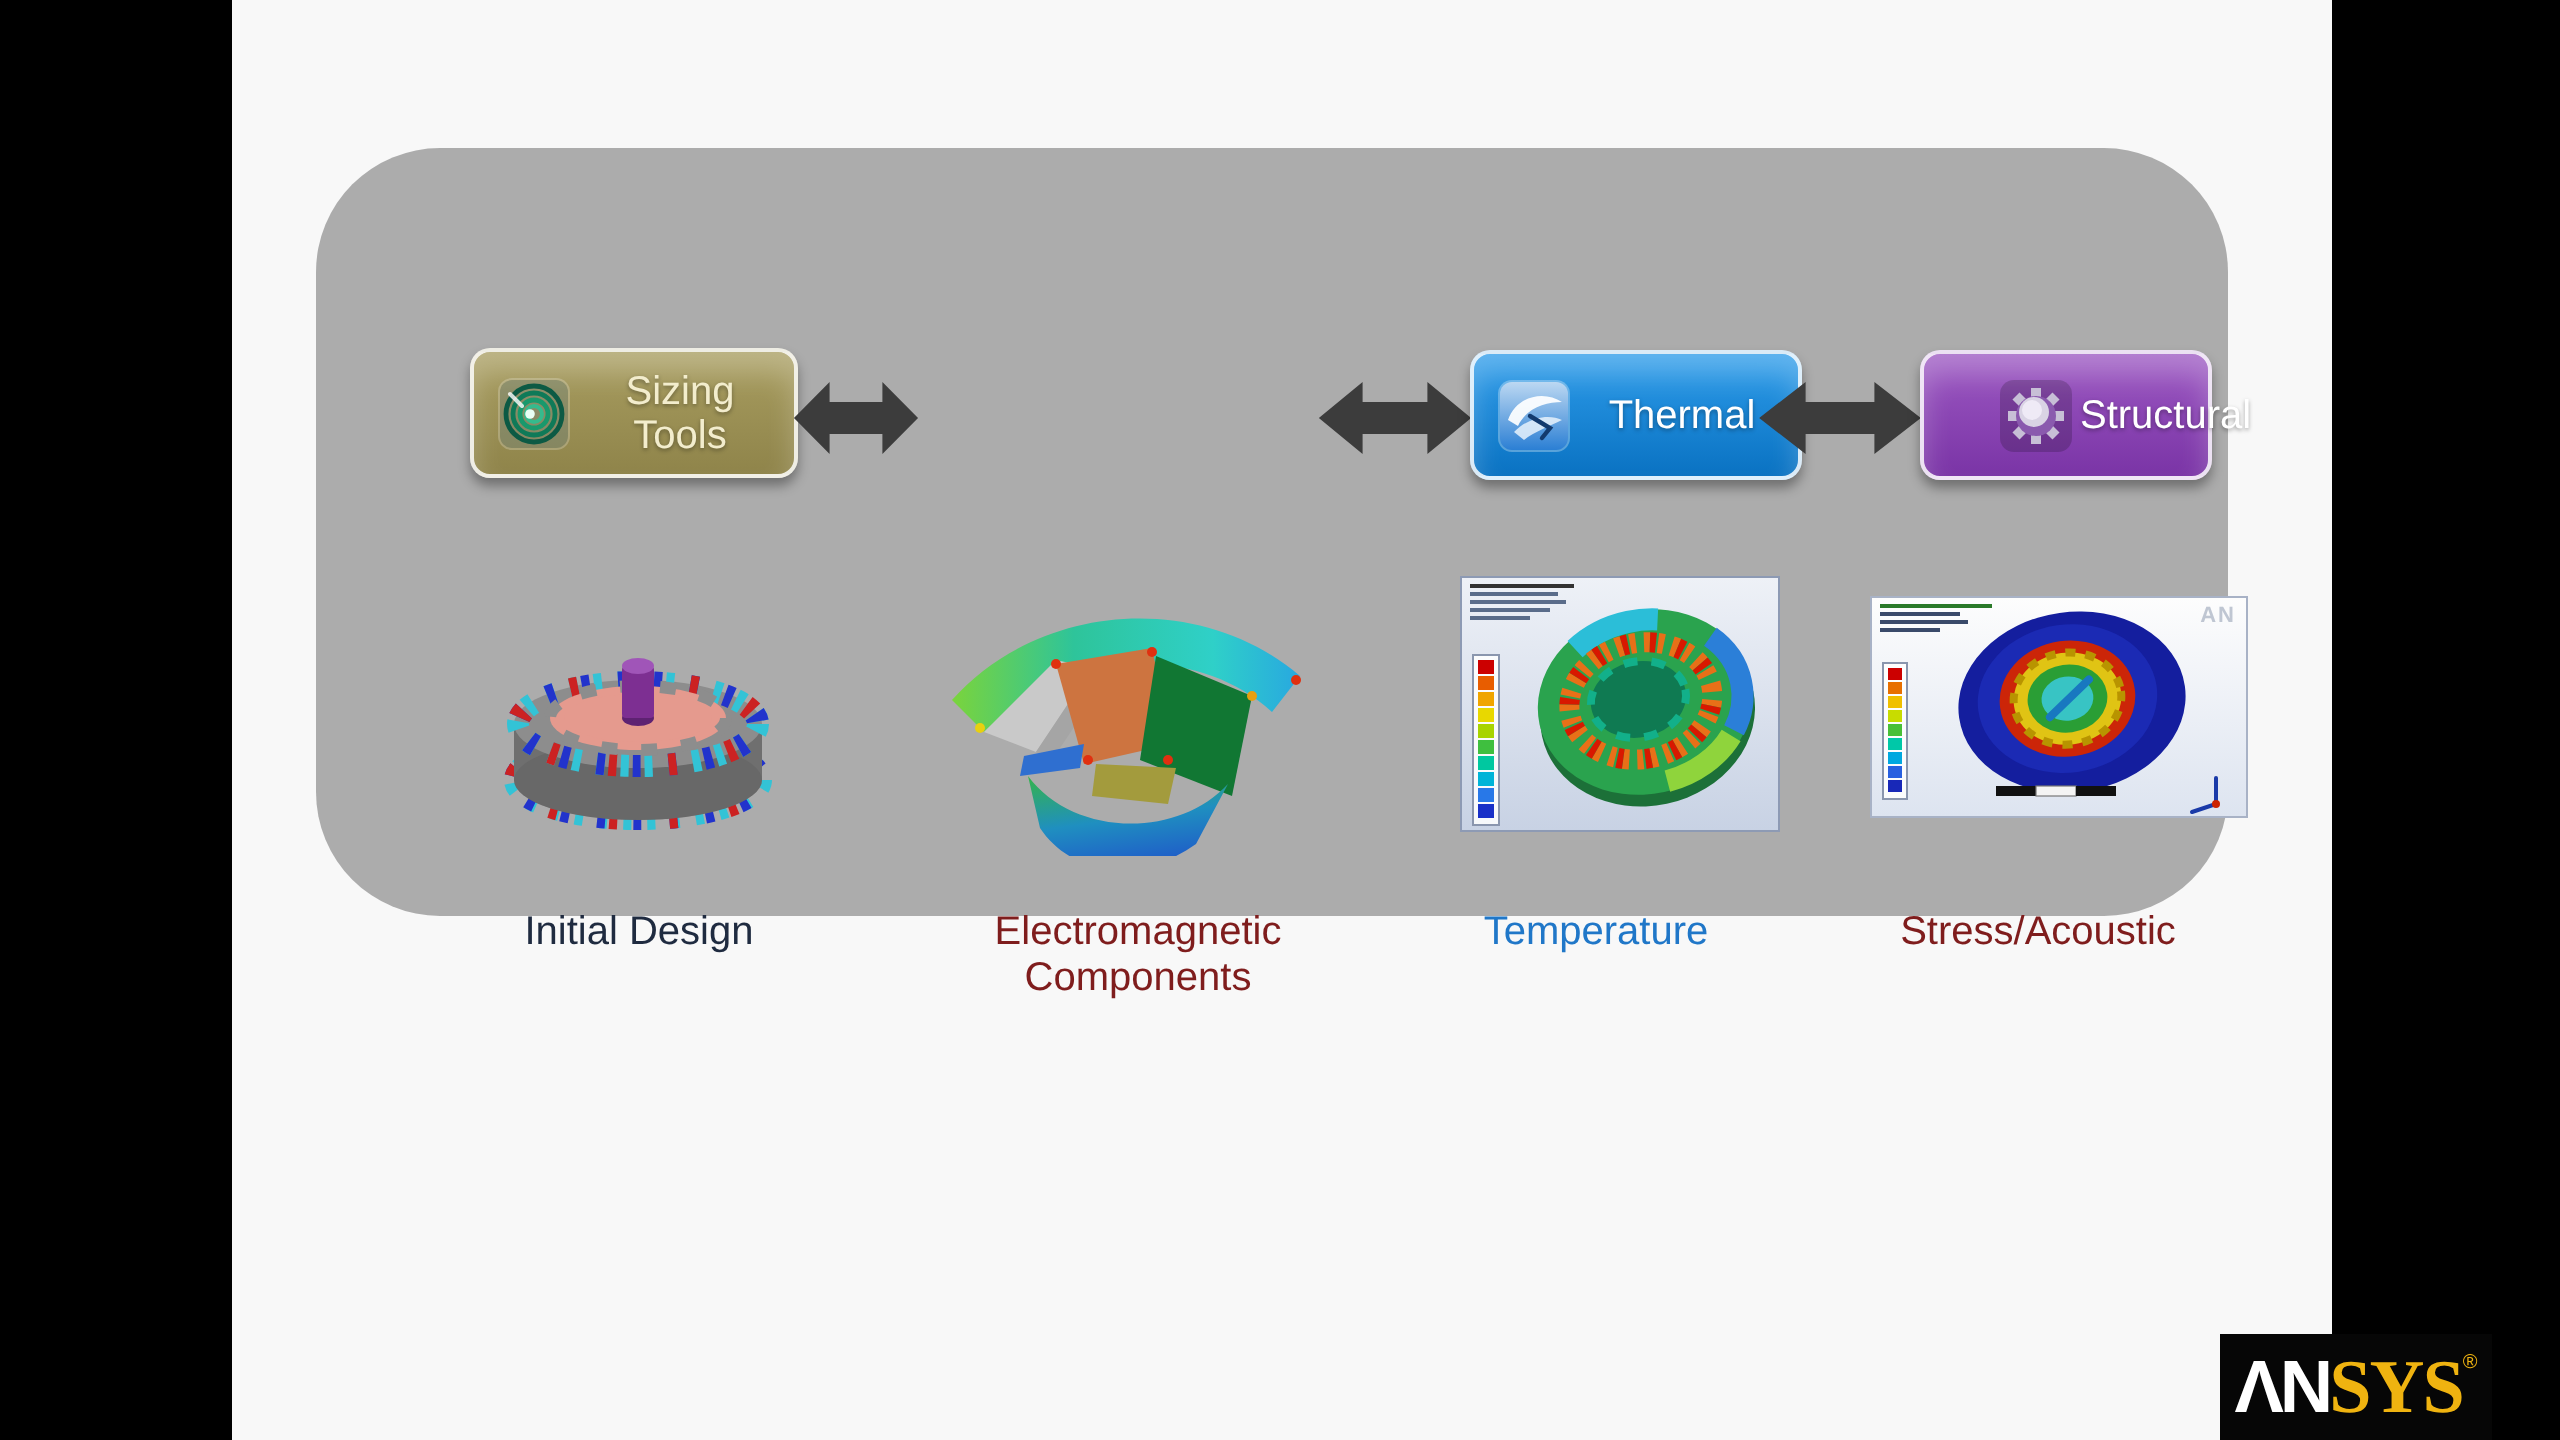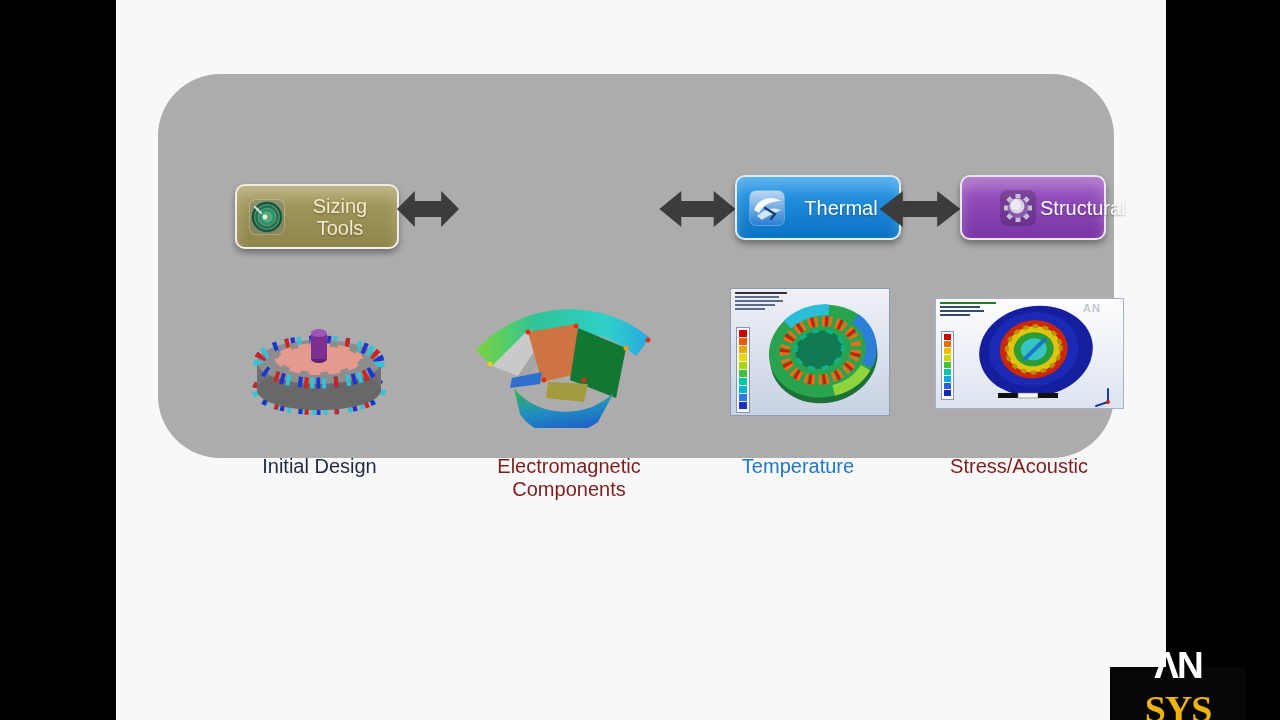--- a/index.html
+++ b/index.html
@@ -16,21 +16,21 @@
 
   .flow-panel { position:absolute; left:42px; top:74px; width:956px; height:384px;
                 background:#acacac; border-radius:62px; }
 
   .flow-box { position:absolute; height:65px; border-radius:10px;
               border:2px solid rgba(255,255,255,0.85);
               box-shadow:0 4px 6px rgba(0,0,0,0.35), inset 0 10px 14px rgba(255,255,255,0.25);
               display:flex; align-items:center; padding:0 6px 0 8px; }
   .flow-box .label { flex:1; text-align:center; color:#fff; font-size:19px;
                      text-shadow:0 1px 2px rgba(0,0,0,0.35); line-height:1.1; }
-  .box-sizing      { left:77px;  top:100px; width:164px; background:linear-gradient(#a89d60,#8f844a);margin-top:10px; }
+  .box-sizing      { left:77px;  top:100px; width:164px; background:linear-gradient(#a89d60,#8f844a); }
   .box-sizing .label { color:#f3edcd; font-size:20px; }
   .box-em          { left:300px; top:101px; width:203px; background:linear-gradient(#1fb285,#0e8f66); }
   .box-em .label   { font-size:18px; }
   .box-thermal     { left:577px; top:101px; width:166px; background:linear-gradient(#2d9cea,#0a72c2); }
   .box-thermal .label { font-size:20px; }
   .box-struct      { left:802px; top:101px; width:146px; background:linear-gradient(#9c58c2,#7a34a6);padding-left:34px; }
   .box-struct .label { font-size:20px; }
 
   .box-icon { width:44px; height:44px; flex:0 0 44px; }
 
@@ -49,35 +49,35 @@
                  background:linear-gradient(#fdfdfd,#dde4f0); border:1px solid #a8b2c6;
                  position:absolute; overflow:hidden; }
 
   .mini-lines { position:absolute; left:4px; top:3px; }
   .mini-lines div { height:2px; background:#5a6c8a; margin-bottom:2px; }
   .legend { position:absolute; left:5px; top:38px; background:rgba(255,255,255,0.85);
             border:1px solid #8a96ae; padding:2px; }
   .legend div { width:8px; height:7px; margin-bottom:1px; }
   .legend.small div { width:7px; height:6px; }
 
-  .ansys-watermark { position:absolute; right:22px; top:3px; color:#bfc6d2;
+  .ansys-watermark { position:absolute; right:5px; top:3px; color:#bfc6d2;
                      font-weight:bold; font-size:11px; letter-spacing:1px;margin-left:12px; }
 
   .caption { position:absolute; top:381px; font-size:20px; text-align:center; }
   .cap-initial { left:89px;  width:145px; color:#1f2b40; }
   .cap-em      { left:281px; width:260px; color:#7f1d1d; }
   .cap-temp    { left:560px; width:160px; color:#2077c8; }
   .cap-stress  { left:766px; width:190px; color:#7f1d1d; }
 
   .slide-title { position:absolute; left:0; width:1050px; top:546px; text-align:center;
                  font-size:38px; font-weight:bold; color:#e87e1e; letter-spacing:0.5px; }
 
   .ansys-logo { position:absolute; left:1110px; top:667px; width:136px; height:53px;
                 background:#060606; display:flex; align-items:center; justify-content:center;
-                z-index:5;flex-direction:column; }
+                z-index:5; }
   .logo-white { color:#fff; font-size:37px; font-weight:bold; letter-spacing:-2px;
                 font-family:"Liberation Sans", sans-serif; }
   .logo-gold  { color:#efb310; font-size:38px; font-weight:bold; letter-spacing:-1px;
                 font-family:"Liberation Serif", serif; }
   .logo-reg   { color:#efb310; font-size:10px; vertical-align:top; position:relative; top:-12px; }
 </style>
 </head>
 <body>
 
 <div class="stage">

